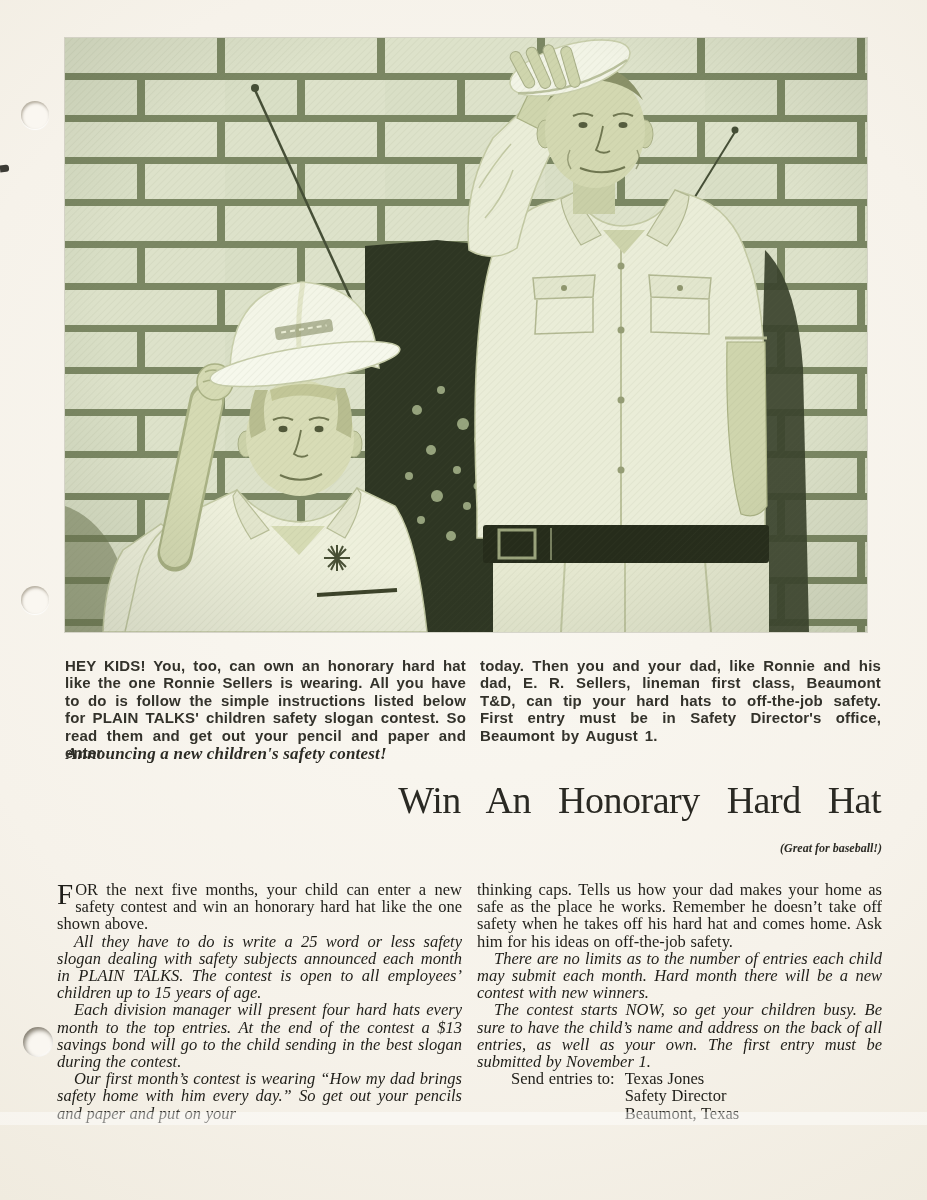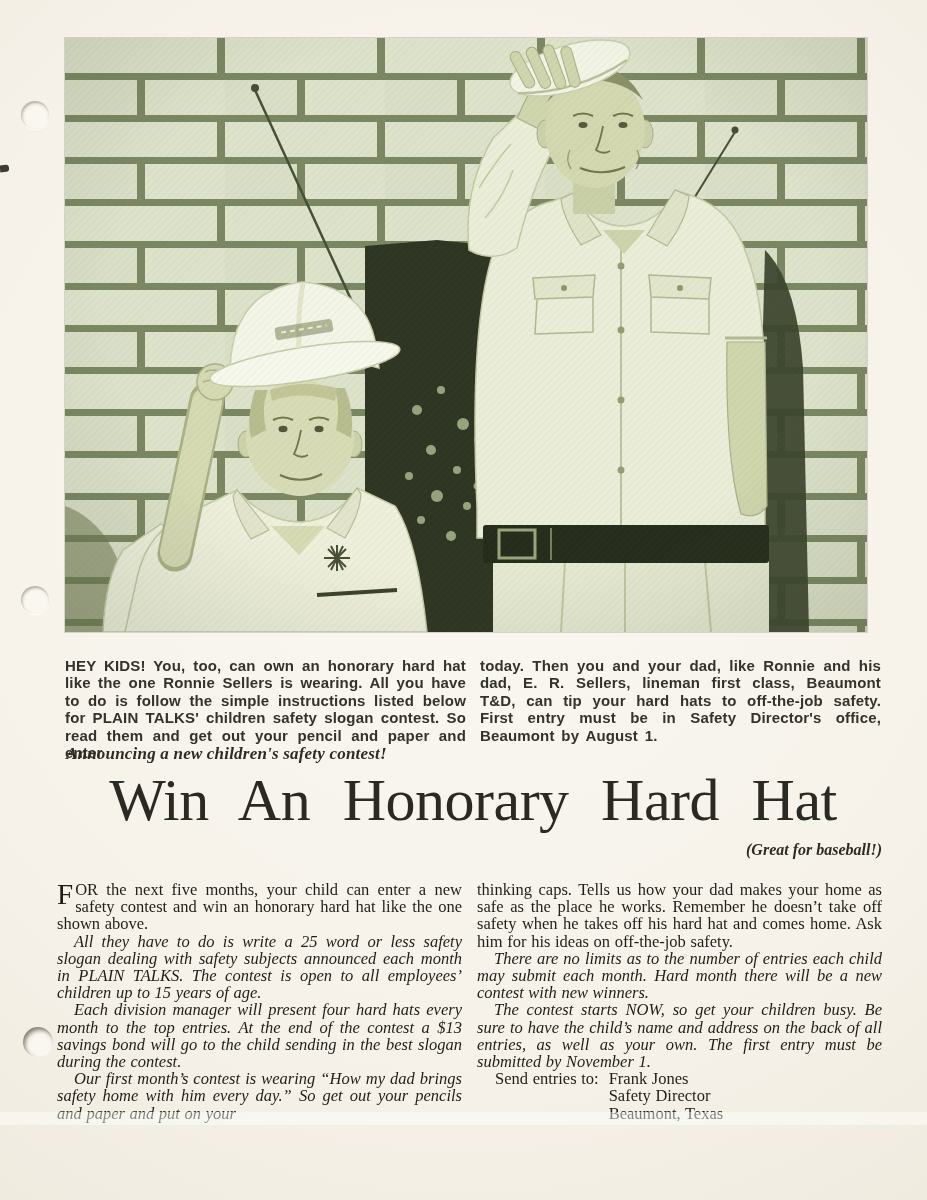--- a/index.html
+++ b/index.html
@@ -17,35 +17,35 @@
     width:401px; font-family:"Liberation Sans", sans-serif; font-weight:bold;
     font-size:15px; line-height:17.4px; text-align:justify;
     word-spacing:2.5px; letter-spacing:.15px; color:#33322b;margin-top:10px;
   }
   
   .announce{
     position:absolute; left:66px; top:744px; font-style:italic; font-weight:bold;
     font-size:17px; letter-spacing:.2px; color:#2c2b25;text-align:right;
   }
   .headline{
-    position:absolute; left:65px; top:770px; width:816px; text-align:center;
-    font-size:60px; line-height:60px; word-spacing:18px; letter-spacing:-.5px; color:#2a2923;
+    position:absolute; left:65px; top:770px; width:816px; text-align:right;
+    font-size:38px; line-height:60px; word-spacing:18px; letter-spacing:-.5px; color:#2a2923;
   }
   .tagline{
     position:absolute; left:465px; top:841px; width:417px; text-align:right;
-    font-style:italic; font-weight:bold; font-size:16px; color:#2c2b25;
+    font-style:italic; font-weight:bold; font-size:12px; color:#2c2b25;
   }
   
   .article{position:absolute; left:57px; top:881px; width:826px; display:flex; gap:15px;}
   .col{width:405px; font-size:16.5px; line-height:17.2px; text-align:justify; color:#1f1e19; word-spacing:.5px;}
   .col p{margin:0;}
   .col p.ind{text-indent:17px;font-style:italic;}
   .dropcap{float:left; font-size:29px; line-height:27px; padding:0 2px 0 0;}
   .addr{text-indent:0 !important; padding-left:18px;}
-  .addr-intro{display:inline-block; vertical-align:top;}
+  .addr-intro{display:inline-block; vertical-align:top;margin-left:16px;}
   .addr-lines{display:inline-block; vertical-align:top; margin-left:10px;}
   .addr-line{display:block;}
   
   .hole{
     position:absolute; width:28px; height:28px; border-radius:50%;
     background:#faf7f1;
     box-shadow:inset 1px 2px 3px rgba(120,110,88,.55), 0 1px 1px rgba(255,255,255,.9);
   }
   .hole.h1{left:21px; top:101px;}
   .hole.h2{left:21px; top:586px;}
@@ -239,21 +239,21 @@
     <div class="col">
         <p><span class="dropcap">F</span>OR the next five months, your child can enter a new safety contest and win an honorary hard hat like the one shown above.</p>
         <p class="ind">All they have to do is write a 25 word or less safety slogan dealing with safety subjects announced each month in PLAIN TALKS. The contest is open to all employees’ children up to 15 years of age.</p>
         <p class="ind">Each division manager will present four hard hats every month to the top entries. At the end of the contest a $13 savings bond will go to the child sending in the best slogan during the contest.</p>
         <p class="ind">Our first month’s contest is wearing “How my dad brings safety home with him every day.” So get out your pencils and paper and put on your</p>
       </div>
     <div class="col">
         <p>thinking caps. Tells us how your dad makes your home as safe as the place he works. Remember he doesn’t take off safety when he takes off his hard hat and comes home. Ask him for his ideas on off-the-job safety.</p>
         <p class="ind">There are no limits as to the number of entries each child may submit each month. Hard month there will be a new contest with new winners.</p>
         <p class="ind">The contest starts NOW, so get your children busy. Be sure to have the child’s name and address on the back of all entries, as well as your own. The first entry must be submitted by November 1.</p>
-        <p class="addr"><span class="addr-intro">Send entries to:</span><span class="addr-lines"><span class="addr-line">Frank Jones</span><span class="addr-line">Safety Director</span><span class="addr-line">Beaumont, Texas</span></span></p>
+        <p class="addr"><span class="addr-intro">Send entries to:</span><span class="addr-lines"><span class="addr-line">Texas Jones</span><span class="addr-line">Safety Director</span><span class="addr-line">Beaumont, Texas</span></span></p>
       </div>
   </div>
 
   <div class="scan-band"></div>
   <div class="hole h1"></div>
   <div class="hole h2"></div>
   <div class="hole h3"></div>
   <div class="edge-tick"></div>
 </div>
 

